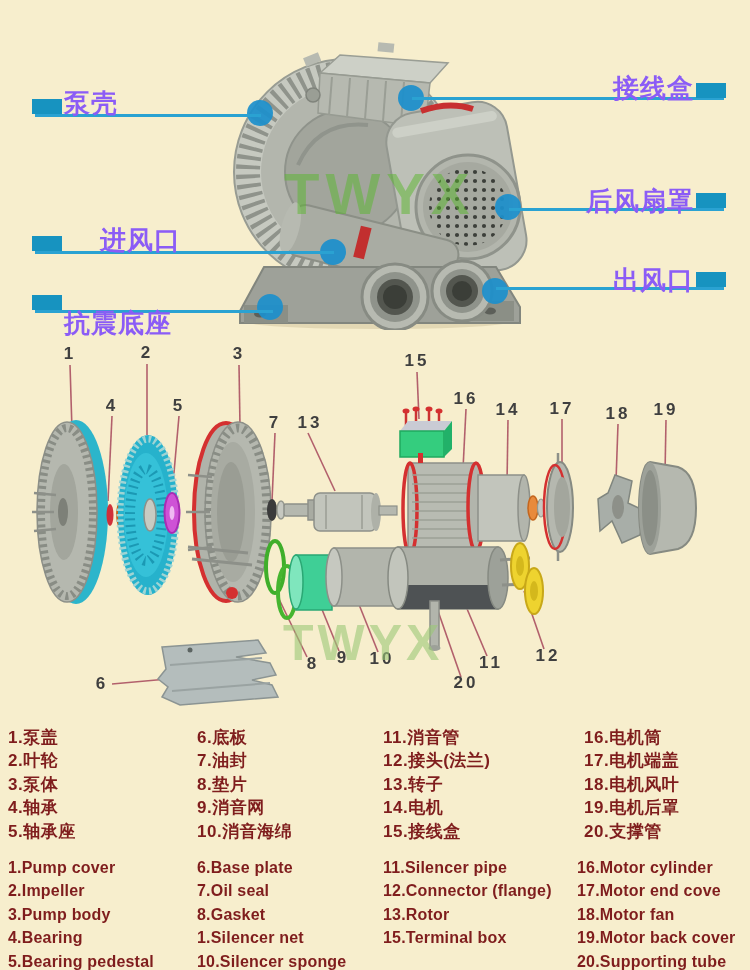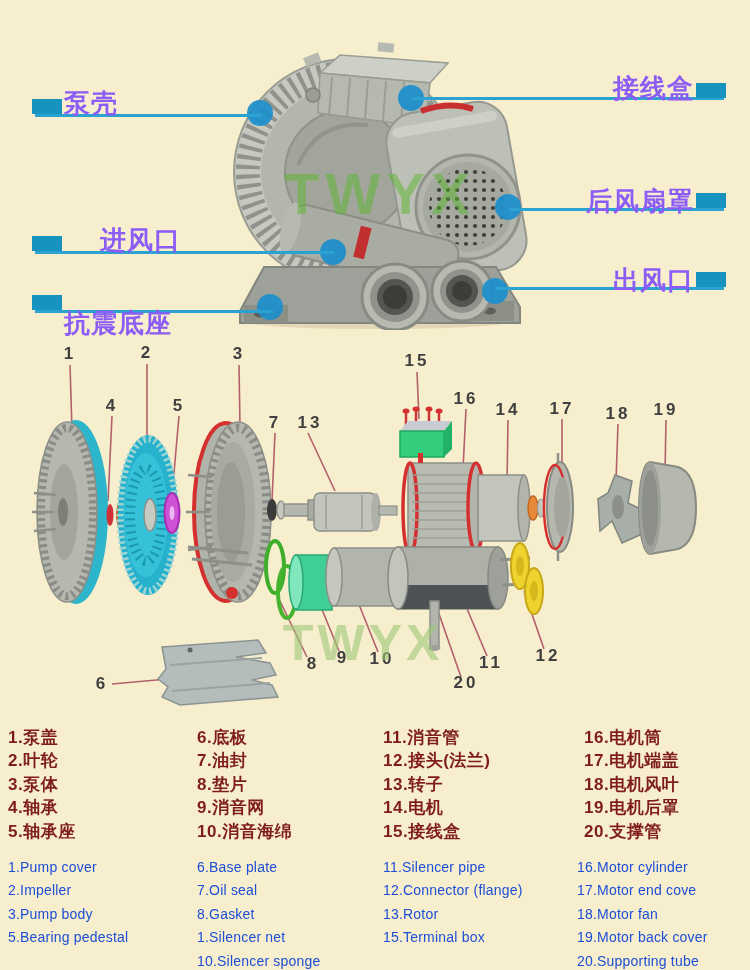--- a/index.html
+++ b/index.html
@@ -18,21 +18,21 @@
   
   .wm{
     position:absolute; font-weight:bold; letter-spacing:6px; white-space:nowrap;
   }
   .wm-top{ left:284px; top:160px; font-size:58px; color:#5ab82e; opacity:.5; }
   .wm-bot{ left:283px; top:614px; font-size:50px; color:#9cc878; opacity:.6; letter-spacing:4px; }
   
   .plist-col{ position:absolute; }
   .plist-col p{ margin:0; line-height:23.4px; white-space:nowrap; }
   .cn p{ font-size:17px; font-weight:700; color:#7f1d1d; letter-spacing:.5px; }
-  .en p{ font-size:14px; font-weight:400; color:#1d4ed8; letter-spacing:.2px; }
+  .en p{ font-size:16px; font-weight:700; color:#7f1d1d; letter-spacing:.2px; }
   svg{ position:absolute; }
   .expl-num{ font-size:17px; font-weight:bold; fill:#3f3f3f; letter-spacing:3px; }
 </style>
 </head>
 <body>
 
 <div class="page">
 
   <svg style="left:228px; top:15px;" width="305" height="315" viewBox="0 0 305 315">
     <defs>
@@ -385,20 +385,21 @@
       <p>19.电机后罩</p>
       <p>20.支撑管</p>
     </div>
   </div>
 
   <div>
     <div class="plist-col en" style="left:8px; top:856px;">
       <p>1.Pump cover</p>
       <p>2.Impeller</p>
       <p>3.Pump body</p>
+      <p>4.Bearing</p>
       <p>5.Bearing pedestal</p>
     </div>
     <div class="plist-col en" style="left:197px; top:856px;">
       <p>6.Base plate</p>
       <p>7.Oil seal</p>
       <p>8.Gasket</p>
       <p>1.Silencer net</p>
       <p>10.Silencer sponge</p>
     </div>
     <div class="plist-col en" style="left:383px; top:856px;">

